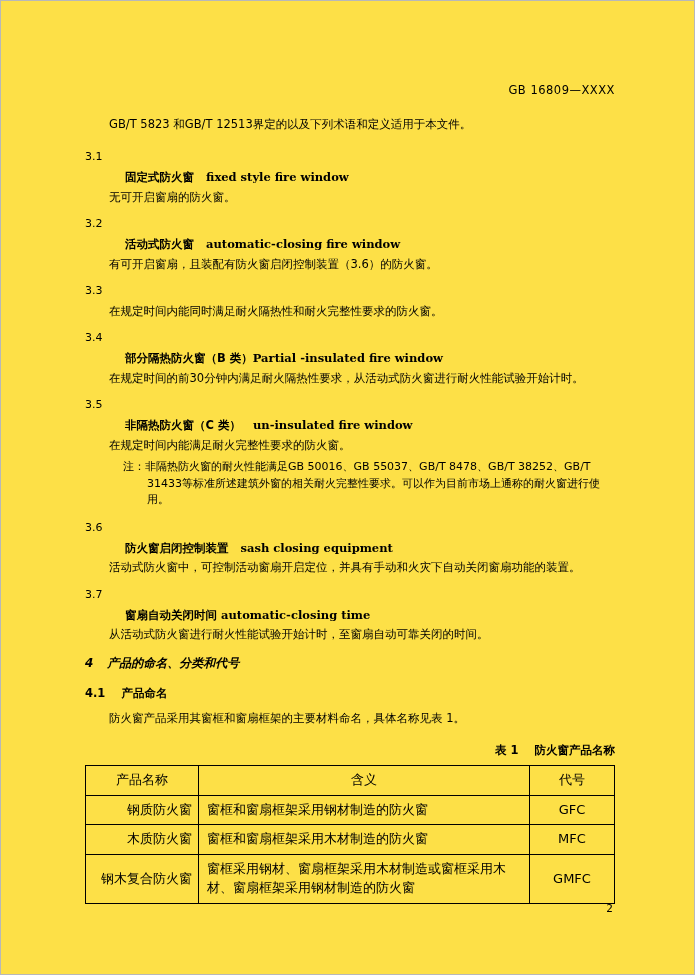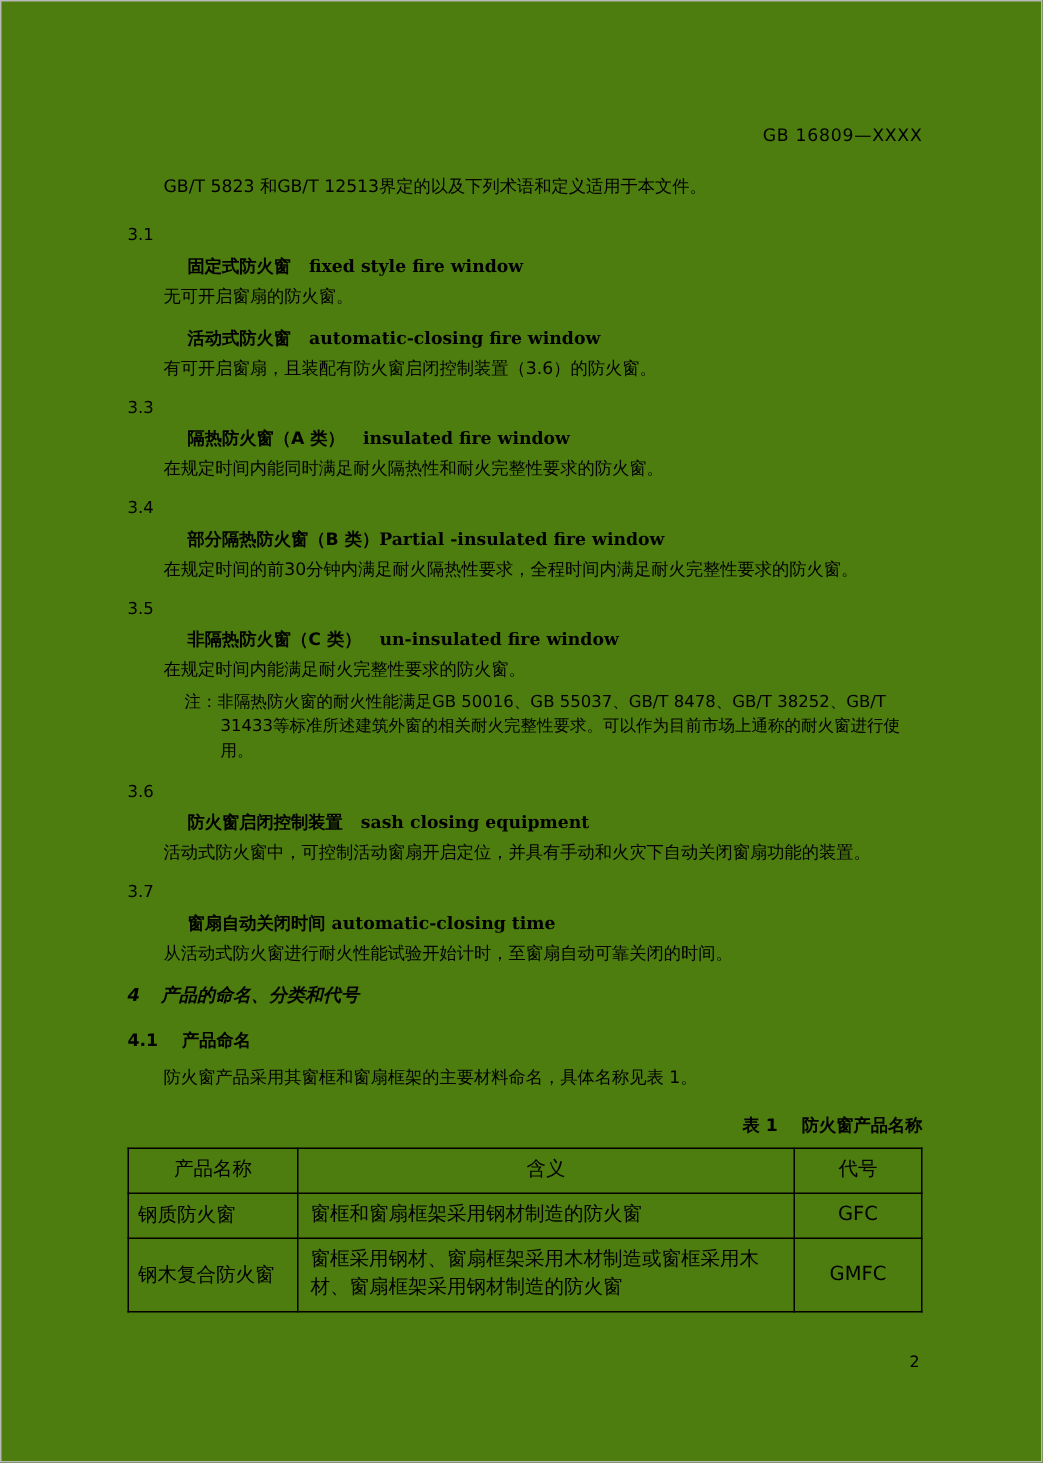--- a/index.html
+++ b/index.html
@@ -7,21 +7,21 @@
     padding: 0;
     background: #8c8c8c;
   }
   body {
     font-family: "DejaVu Sans", "Liberation Sans", sans-serif;
   }
   .page {
     position: relative;
     width: 695px;
     height: 975px;
-    background: #4d7c0f;
+    background: #fde047;
     border: 1px solid #b8b8b8;
     box-sizing: border-box;
     overflow: hidden;
   }
   .content {
     position: absolute;
     left: 84px;
     top: 82px;
     width: 530px;
   }
@@ -129,23 +129,22 @@
     border: 1px solid #000;
     padding: 5px 6px;
     line-height: 1.45;
     vertical-align: middle;
   }
   table.doc-table th {
     text-align: center;
     font-weight: normal;
   }
   table.doc-table td.c-name {
-    text-align: left;
+    text-align: right;
     width: 100px;
-    font-family: Liberation Serif, serif;
   }
   table.doc-table td.c-mean {
     text-align: left;
     padding-left: 8px;
   }
   table.doc-table td.c-code {
     text-align: center;
     width: 72px;
   }
   .page-number {
@@ -168,40 +167,38 @@
 
     <div class="clause">
       <div class="clause-num">3.1</div>
       <div class="term-line">
         <span>固定式防火窗</span>&nbsp;&nbsp;&nbsp;<span class="en">fixed style fire window</span>
       </div>
       <div class="def-line">无可开启窗扇的防火窗。</div>
     </div>
 
     <div class="clause">
+      <div class="clause-num">3.2</div>
       <div class="term-line">
         <span>活动式防火窗</span>&nbsp;&nbsp;&nbsp;<span class="en">automatic-closing fire window</span>
       </div>
       <div class="def-line">有可开启窗扇，且装配有防火窗启闭控制装置（3.6）的防火窗。</div>
     </div>
 
     <div class="clause">
       <div class="clause-num">3.3</div>
-      <div class="term-line">
-        <span>隔热防火窗（A 类）</span>&nbsp;&nbsp;&nbsp;<span class="en">insulated fire window</span>
-      </div>
       <div class="def-line">在规定时间内能同时满足耐火隔热性和耐火完整性要求的防火窗。</div>
     </div>
 
     <div class="clause">
       <div class="clause-num">3.4</div>
       <div class="term-line">
         <span>部分隔热防火窗（B 类）</span><span class="en">Partial -insulated fire window</span>
       </div>
-      <div class="def-line">在规定时间的前30分钟内满足耐火隔热性要求，全程时间内满足耐火完整性要求的防火窗。</div>
+      <div class="def-line">在规定时间的前30分钟内满足耐火隔热性要求，从活动式防火窗进行耐火性能试验开始计时。</div>
     </div>
 
     <div class="clause">
       <div class="clause-num">3.5</div>
       <div class="term-line">
         <span>非隔热防火窗（C 类）</span>&nbsp;&nbsp;&nbsp;<span class="en">un-insulated fire window</span>
       </div>
       <div class="def-line">在规定时间内能满足耐火完整性要求的防火窗。</div>
       <div class="note-block">注：非隔热防火窗的耐火性能满足GB 50016、GB 55037、GB/T 8478、GB/T 38252、GB/T 31433等标准所述建筑外窗的相关耐火完整性要求。可以作为目前市场上通称的耐火窗进行使用。</div>
     </div>
@@ -244,20 +241,25 @@
           <th>代号</th>
         </tr>
       </thead>
       <tbody>
         <tr>
           <td class="c-name">钢质防火窗</td>
           <td class="c-mean">窗框和窗扇框架采用钢材制造的防火窗</td>
           <td class="c-code">GFC</td>
         </tr>
         <tr>
+          <td class="c-name">木质防火窗</td>
+          <td class="c-mean">窗框和窗扇框架采用木材制造的防火窗</td>
+          <td class="c-code">MFC</td>
+        </tr>
+        <tr>
           <td class="c-name">钢木复合防火窗</td>
           <td class="c-mean">窗框采用钢材、窗扇框架采用木材制造或窗框采用木材、窗扇框架采用钢材制造的防火窗</td>
           <td class="c-code">GMFC</td>
         </tr>
       </tbody>
     </table>
 
   </div>
 
   <div class="page-number">2</div>

